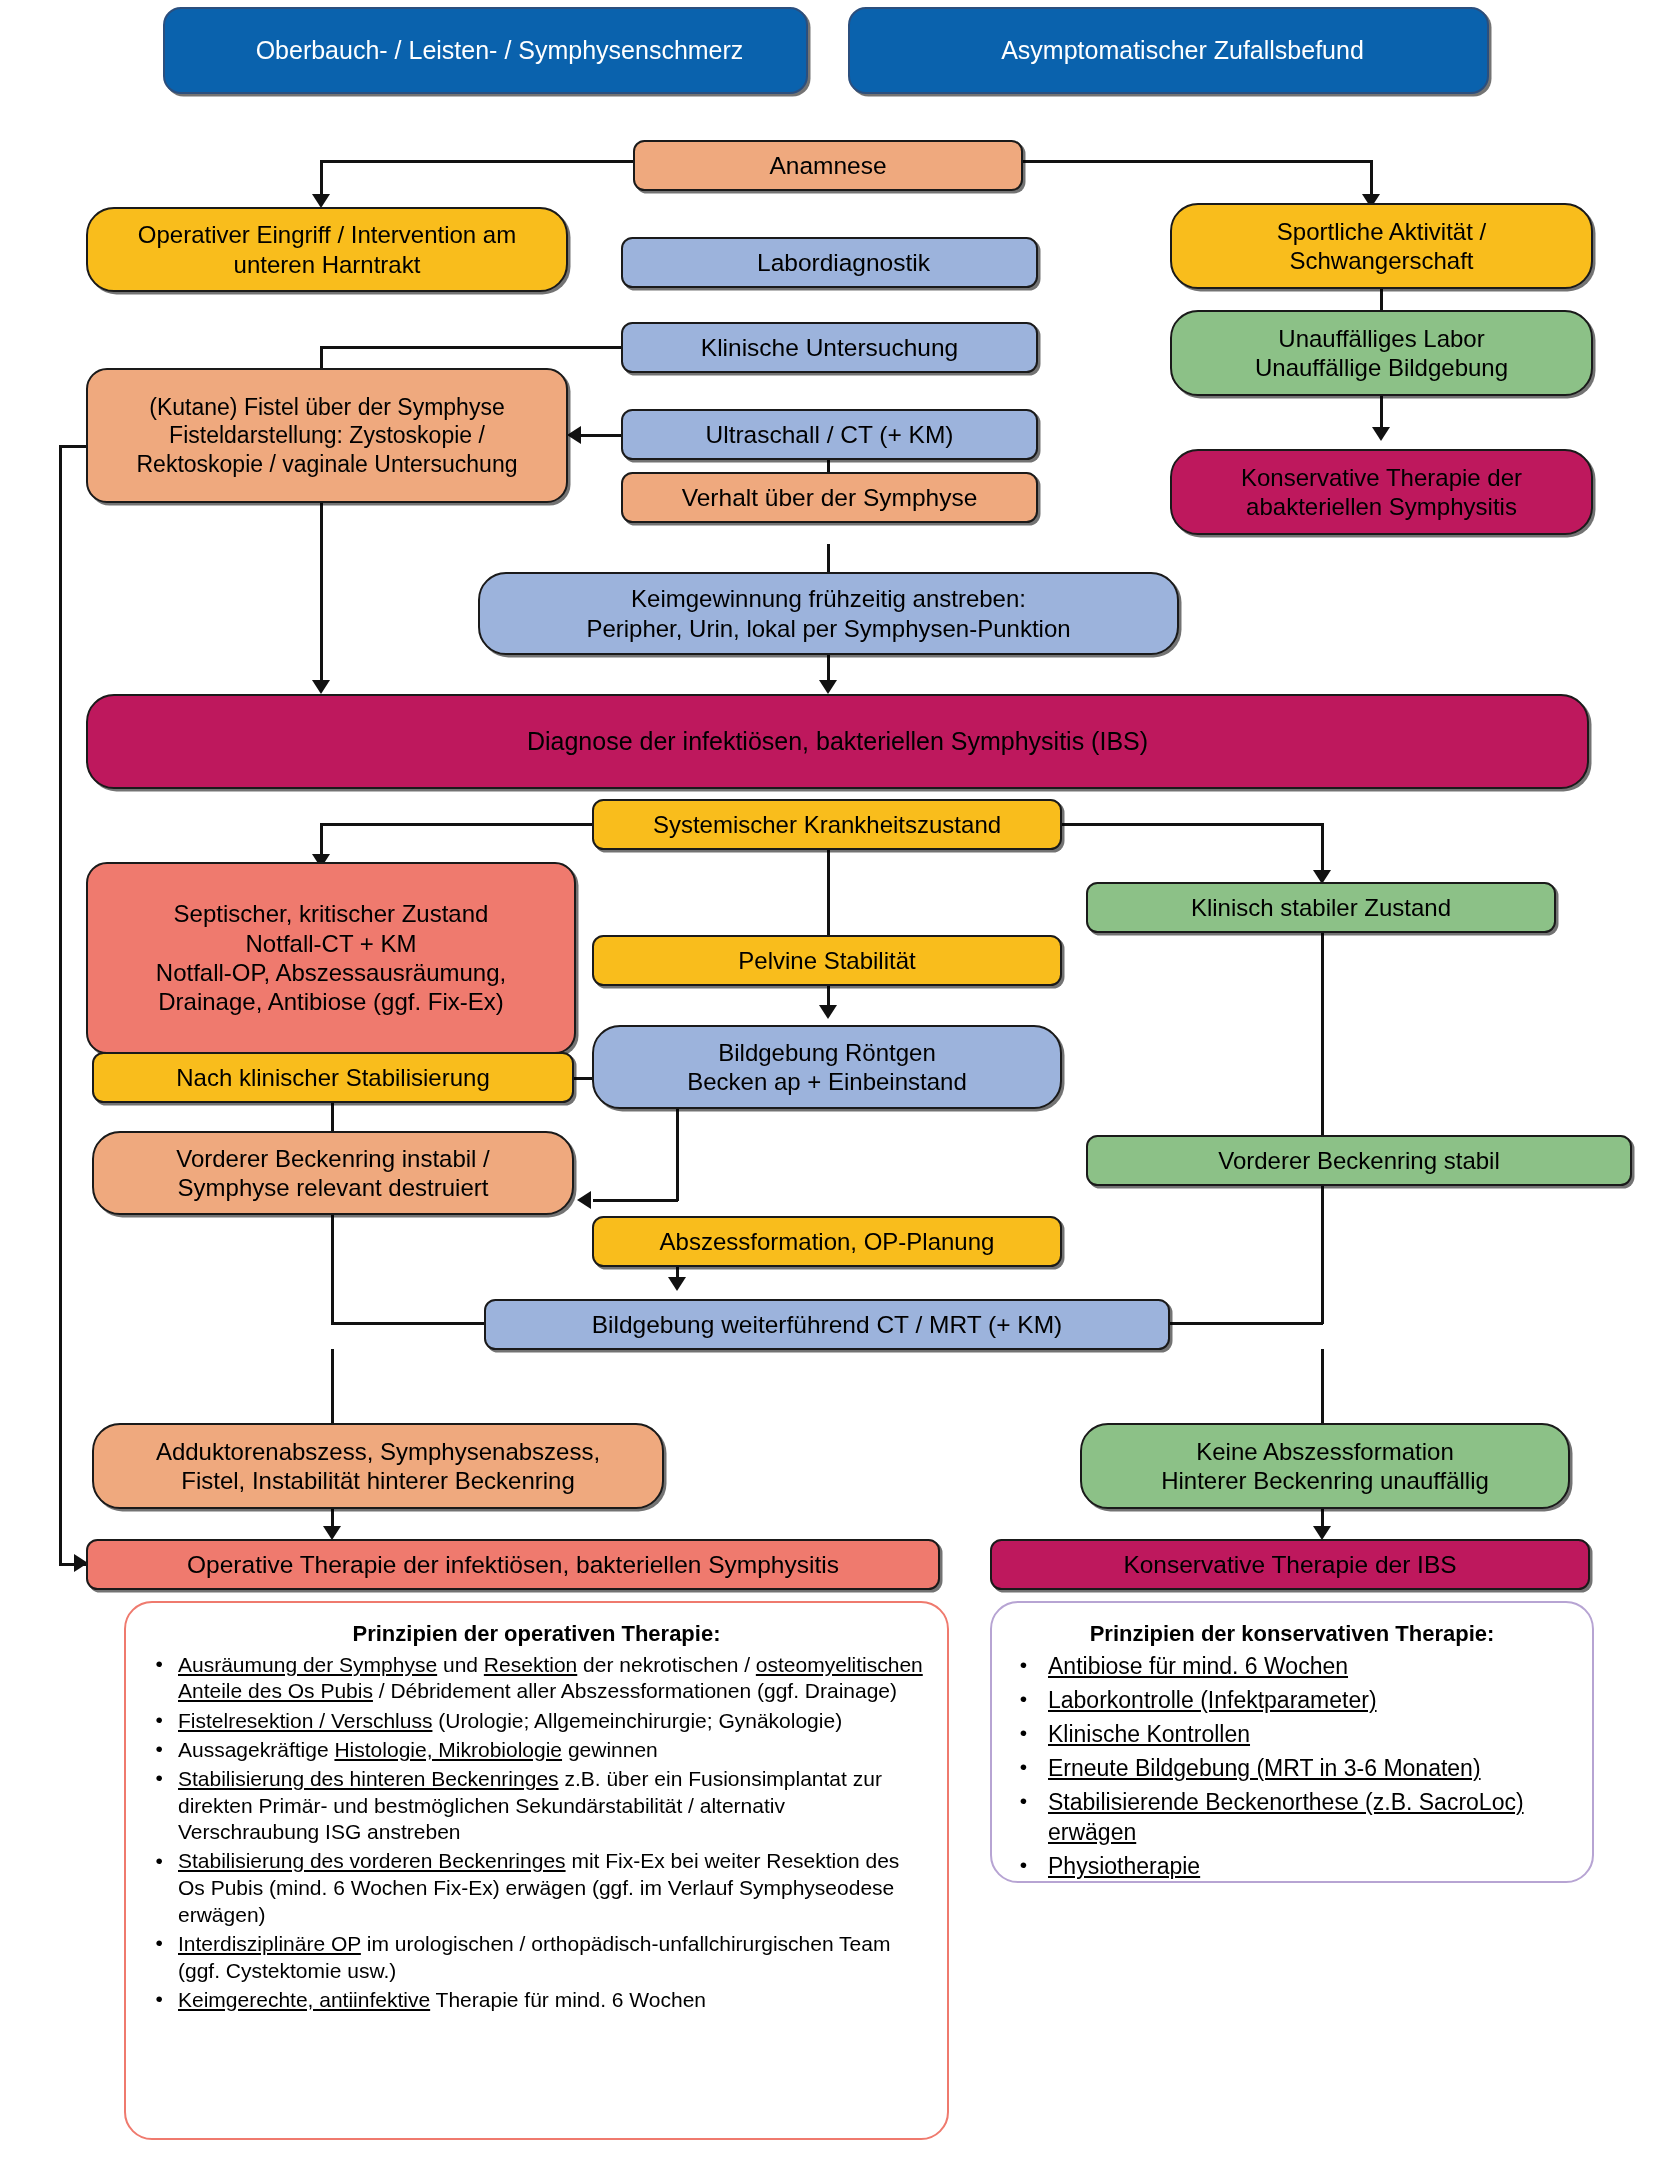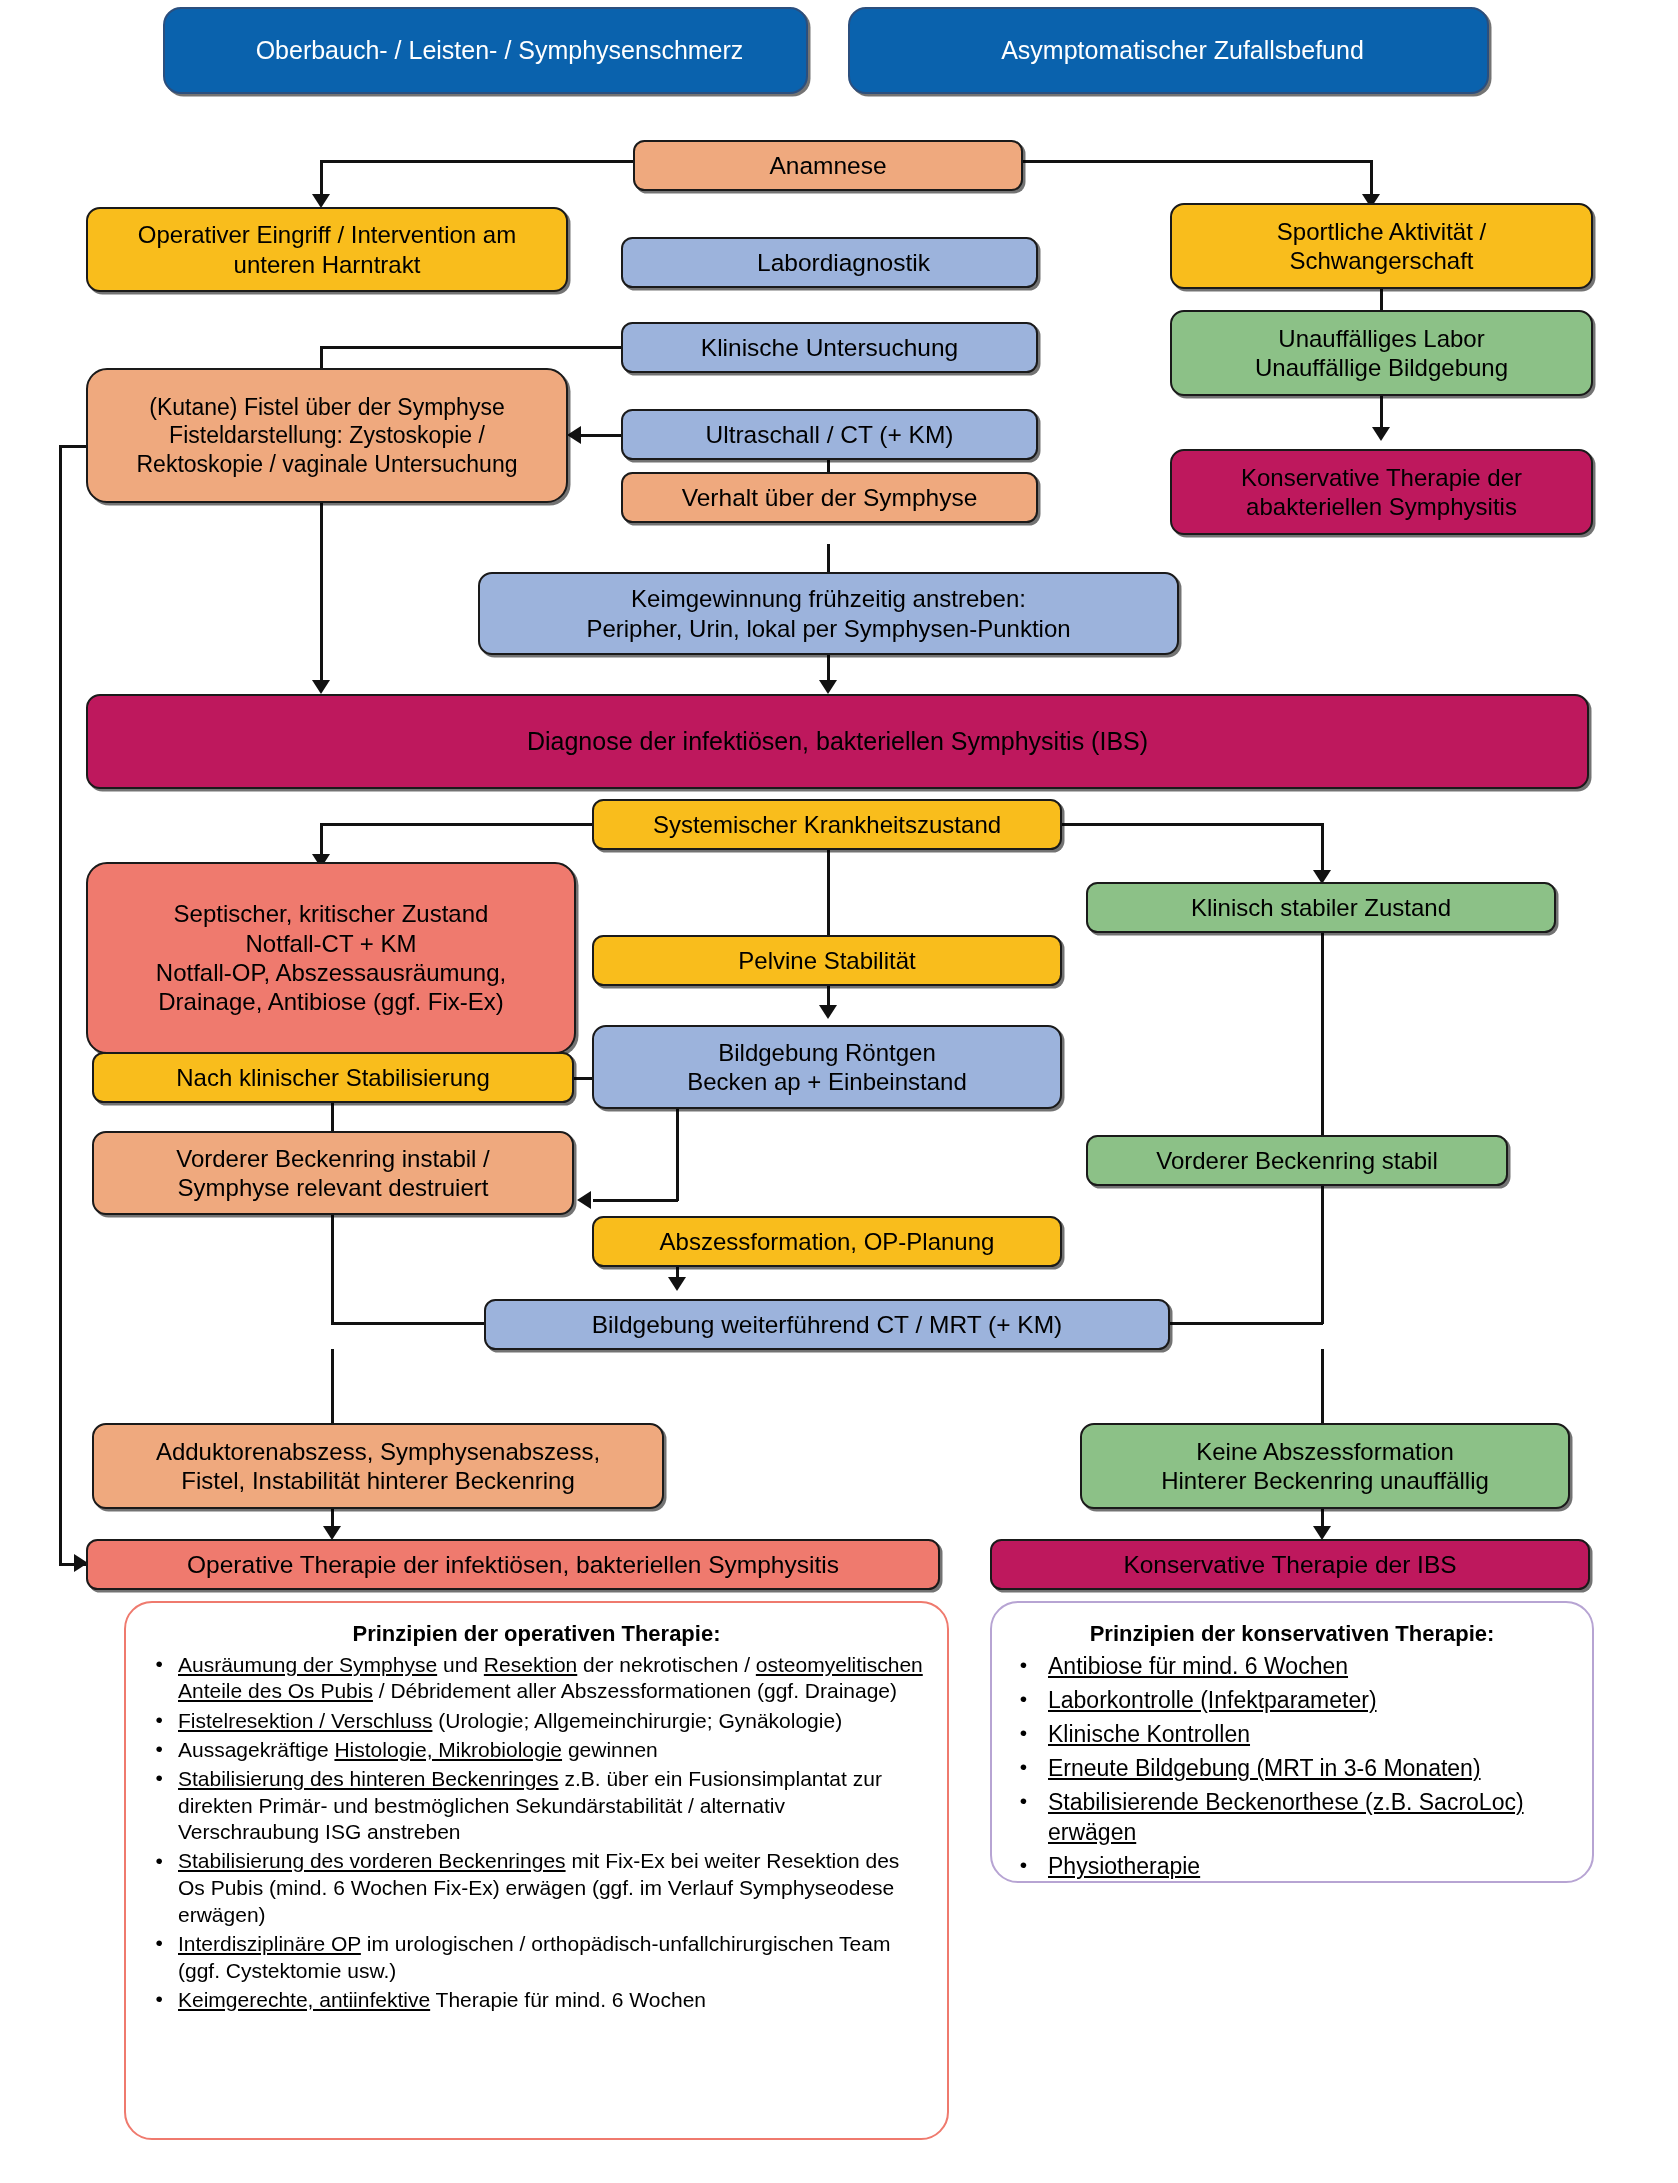--- a/index.html
+++ b/index.html
@@ -22,21 +22,21 @@
     display:flex;
     align-items:center;
     justify-content:center;
     text-align:center;
     line-height:1.22;
     white-space:pre-line;
     z-index:5;
     box-shadow:2.5px 2.5px 0px rgba(0,0,0,0.55);
   }
   .r-sm{border-radius:11.4px;}
-  .r-md{border-radius:14px;}
+  .r-md{border-radius:28px;}
   .r-lg{border-radius:21px;}
 
   .blue-hdr{background:#0a62ad;border:2px solid #2b4f7e;color:#fff;border-radius:18px;padding-left:28px;}
   .orange{background:#efa97e;}
   .lblue{background:#9cb3dc;}
   .yellow{background:#f9bd1c;}
   .green{background:#8cc187;}
   .purple{background:#be185d;}
   .red{background:#ef7a6e;}
 
@@ -199,21 +199,21 @@
   <div class="ln lnv" style="left:331px;top:1054px;height:0;"></div>
   <div class="ln lnv" style="left:331px;top:1052px;height:0;"></div>
   <div class="ln lnv" style="left:331px;top:1054px;height:0;"></div>
   <div class="ln lnv" style="left:331px;top:1053px;height:0;"></div>
   <div class="ln lnv" style="left:331px;top:1054px;height:0;"></div>
   <div class="ln lnv" style="left:331px;top:1052px;height:1.6px;"></div>
 
   <div class="ln lnv" style="left:331px;top:1054px;height:0px;"></div>
   <div class="ln lnh" style="left:574px;top:1077px;width:19.6px;"></div>
 
-  <div class="node green r-sm" style="left:1086px;top:1135px;width:422px;height:51px;font-size:24px;text-align:right;">Vorderer Beckenring stabil</div>
+  <div class="node green r-sm" style="left:1086px;top:1135px;width:546px;height:51px;font-size:24px;text-align:right;">Vorderer Beckenring stabil</div>
   <div class="ln lnv" style="left:1321px;top:933px;height:203px;"></div>
 
   <div class="node orange r-md" style="left:92px;top:1131px;width:482px;height:84px;font-size:24px;">Vorderer Beckenring  instabil /
 Symphyse relevant destruiert</div>
   <div class="ln lnv" style="left:331px;top:1054px;height:78px;"></div>
 
   <div class="node yellow r-sm" style="left:592px;top:1216px;width:470px;height:51px;font-size:24px;">Abszessformation, OP-Planung</div>
 
   <div class="ln lnv" style="left:676px;top:1109px;height:92px;"></div>
   <div class="ln lnh" style="left:593px;top:1199px;width:85px;"></div>

